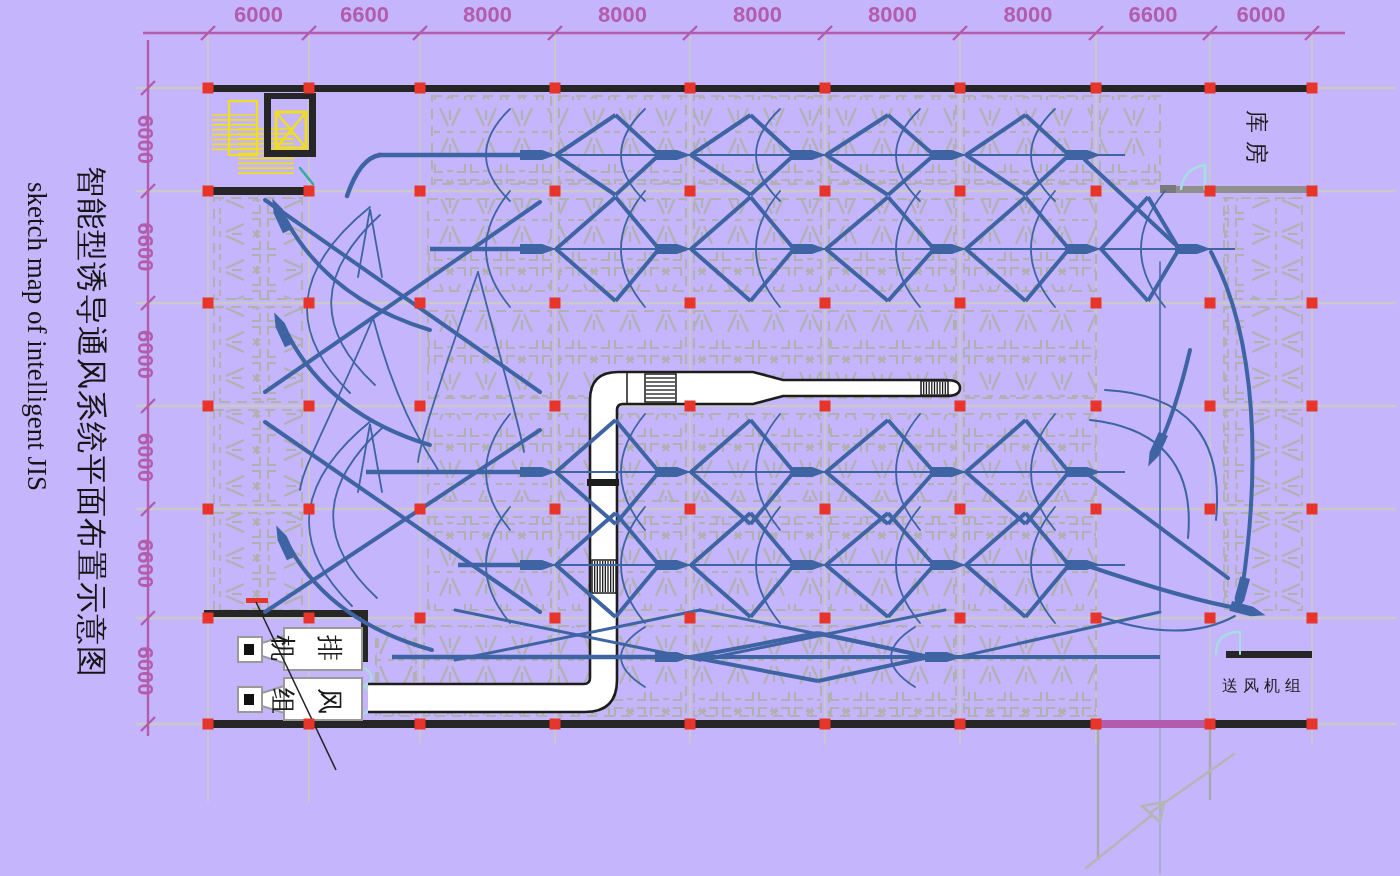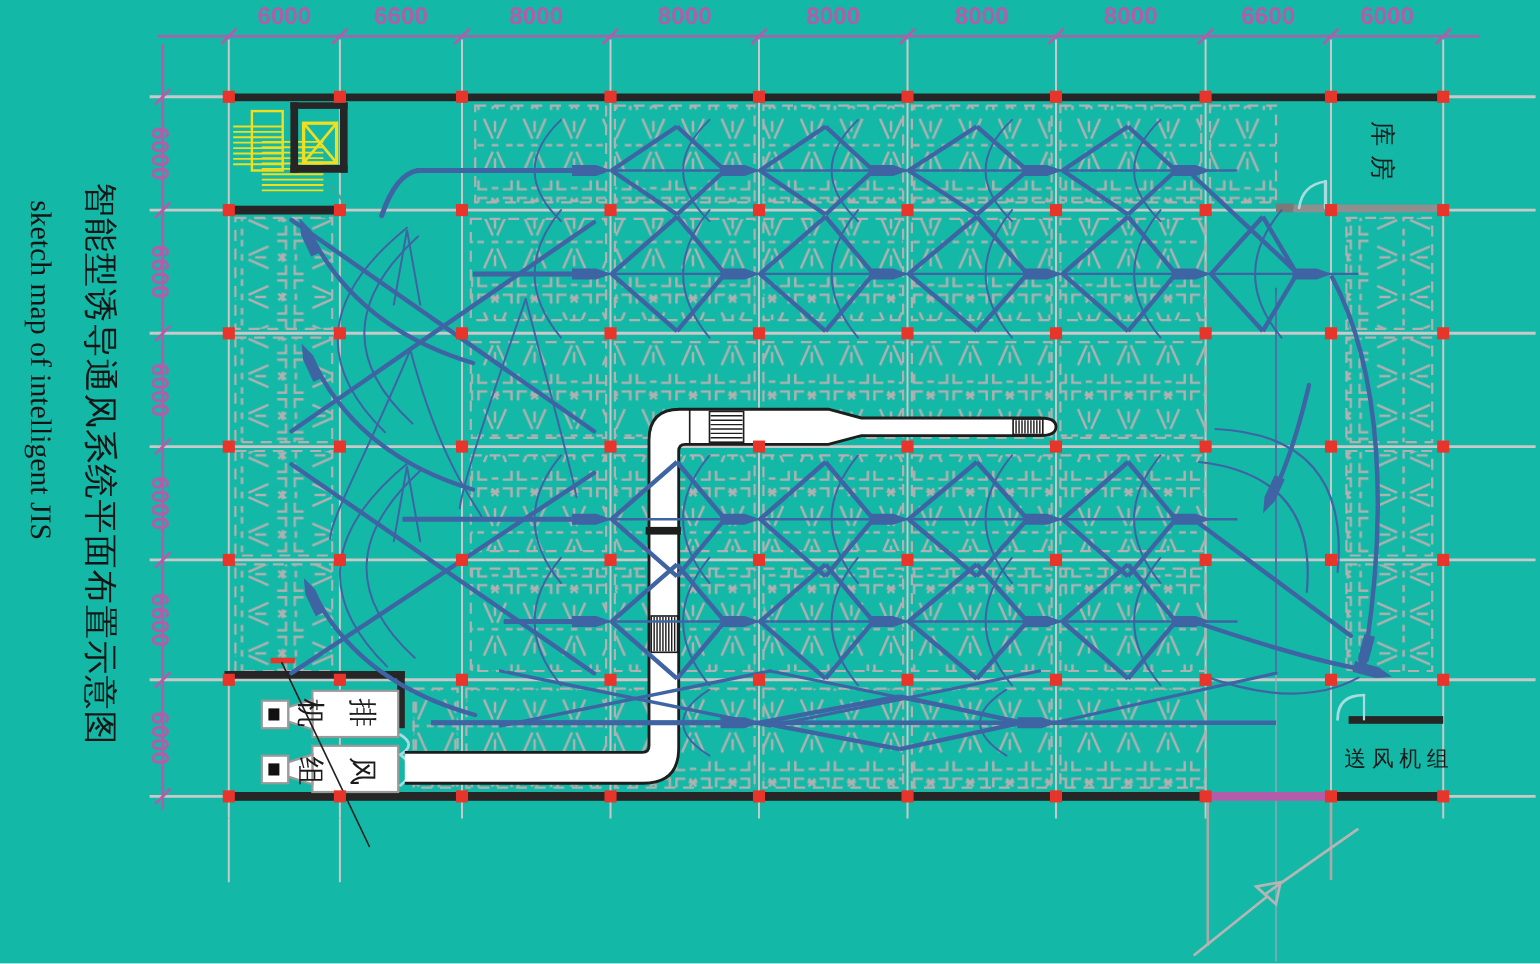--- a/index.html
+++ b/index.html
@@ -1,26 +1,26 @@
 <!DOCTYPE html>
 <html><head>
 <meta charset="utf-8">
 <style>
   html,body{margin:0;padding:0;background:#ffffff;}
-  #stage{position:relative;width:1400px;height:876px;background:#14b8a6;overflow:hidden;
+  #stage{position:relative;width:1400px;height:876px;background:#c4b5fd;overflow:hidden;
          font-family:"Liberation Sans",sans-serif;}
   #plan{position:absolute;left:0;top:0;}
   .vtext{position:absolute;white-space:nowrap;transform:rotate(90deg);transform-origin:0 0;}
   .title-zh{font-family:"Liberation Serif","DejaVu Serif",serif;font-size:31px;color:#151515;
             letter-spacing:1px;}
   .title-en{font-family:"Liberation Serif","DejaVu Serif",serif;font-size:27px;color:#151515;}
   .room-v{font-family:"Liberation Serif","DejaVu Serif",serif;font-size:23px;color:#1b1b1b;
           letter-spacing:8px;}
   .char-v{font-family:"Liberation Serif","DejaVu Serif",serif;font-size:26px;color:#1b1b1b;}
-  .room-h{position:absolute;font-family:Liberation Serif, serif;font-size:20px;
+  .room-h{position:absolute;font-family:Liberation Serif, serif;font-size:16px;
           color:#1b1b1b;letter-spacing:5px;white-space:nowrap;}
 </style>
 </head>
 <body>
 
 <div id="stage">
   <svg id="plan" width="1400" height="876">
       <defs>
         <pattern id="pbH" width="36" height="88" patternUnits="userSpaceOnUse">
           <path d="M3,12 V4 H11" stroke="#b1b1b1" stroke-width="2.2" fill="none" stroke-linecap="butt"></path>

